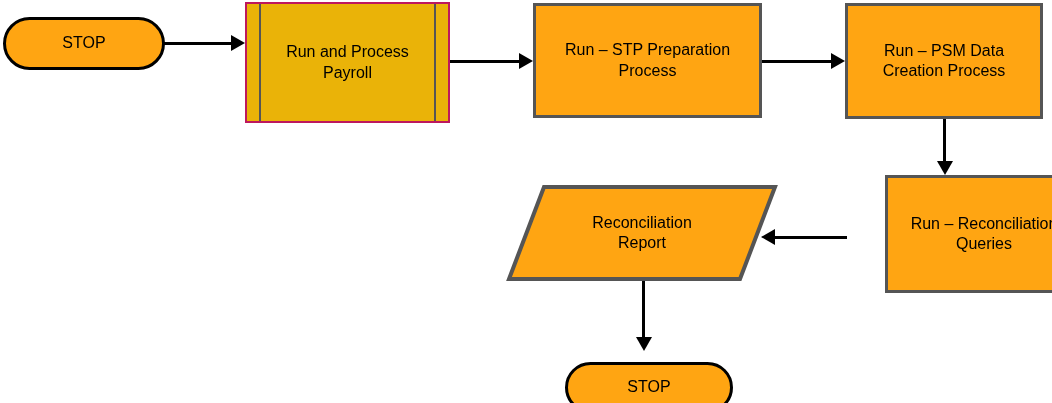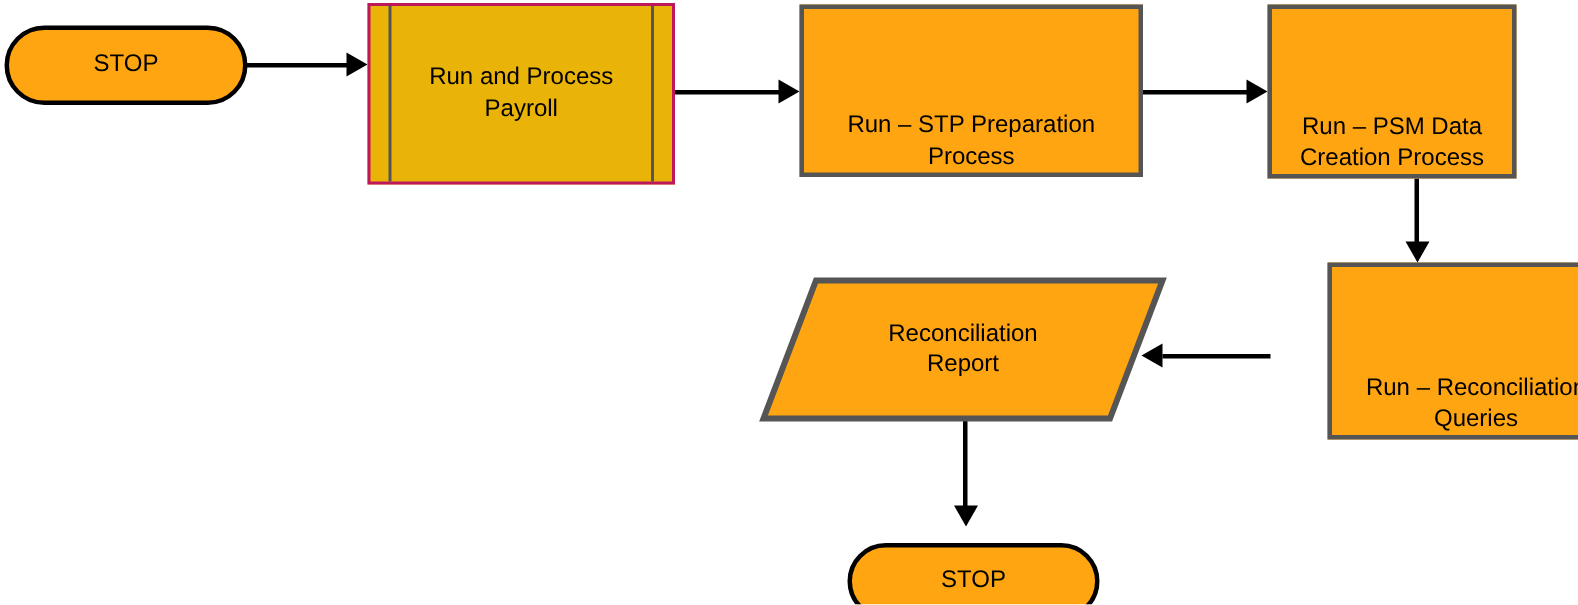--- a/index.html
+++ b/index.html
@@ -35,21 +35,20 @@
   
   .node.terminator {
     background: #FFA512;
     border: 3px solid #000000;
     border-radius: 999px;
   }
   
   .node.process {
     background: #FFA512;
     border: 3px solid #555555;
-    align-items: flex-end;
   }
   
   .node.predefined {
     background: #eab308;
     border: 2px solid #be185d;
   }
   .node.predefined .bar {
     position: absolute;
     top: 0;
     bottom: 0;
@@ -120,21 +119,21 @@
   <div class="arrowhead right" style="left:519px; top:53px;"></div>
 
   <div class="node process" style="left:533px; top:3px; width:229px; height:115px;">
     <span class="node-label">Run – STP Preparation
 Process</span>
   </div>
 
   <div class="edge h" style="left:762px; top:60px; width:70px;"></div>
   <div class="arrowhead right" style="left:831px; top:53px;"></div>
 
-  <div class="node process" style="left:845px; top:3px; width:166px; height:116px;">
+  <div class="node process" style="left:845px; top:3px; width:198px; height:116px;">
     <span class="node-label">Run – PSM Data
 Creation Process</span>
   </div>
 
   <div class="edge v" style="left:943px; top:119px; width:3px; height:44px;"></div>
   <div class="arrowhead down" style="left:937px; top:161px;"></div>
 
   <div class="node process" style="left:885px; top:175px; width:198px; height:118px;">
     <span class="node-label">Run – Reconciliation
 Queries</span>

